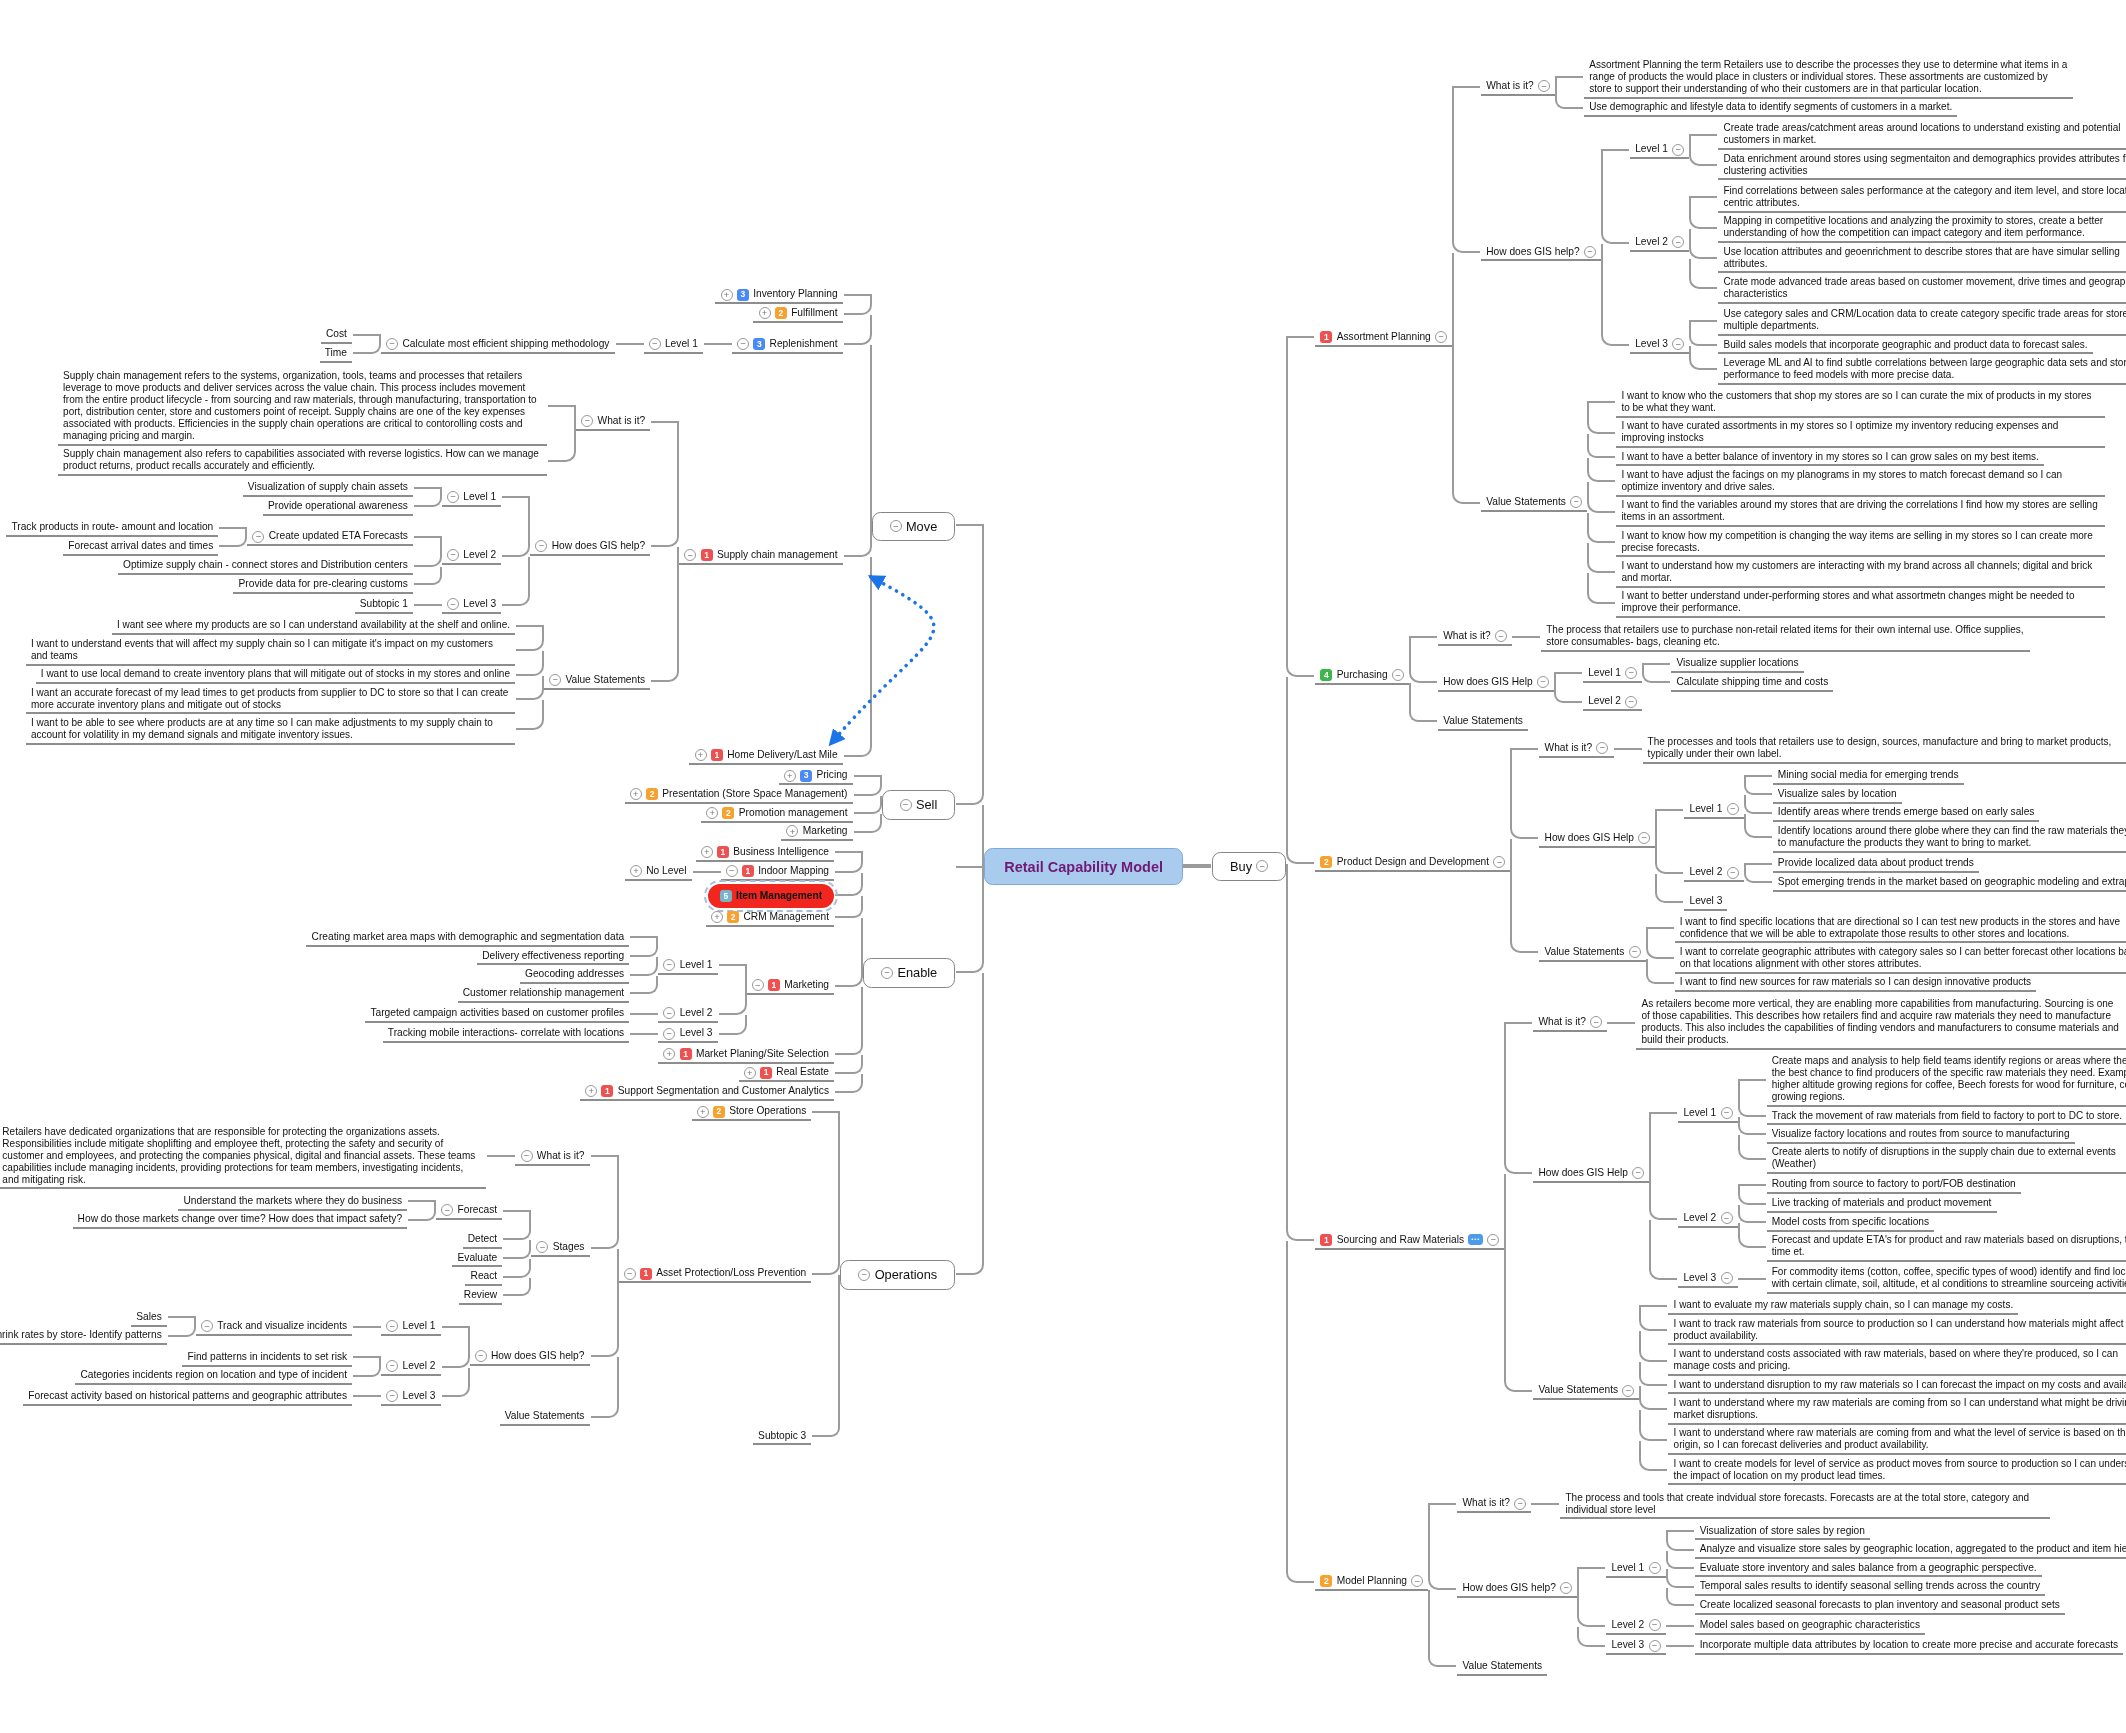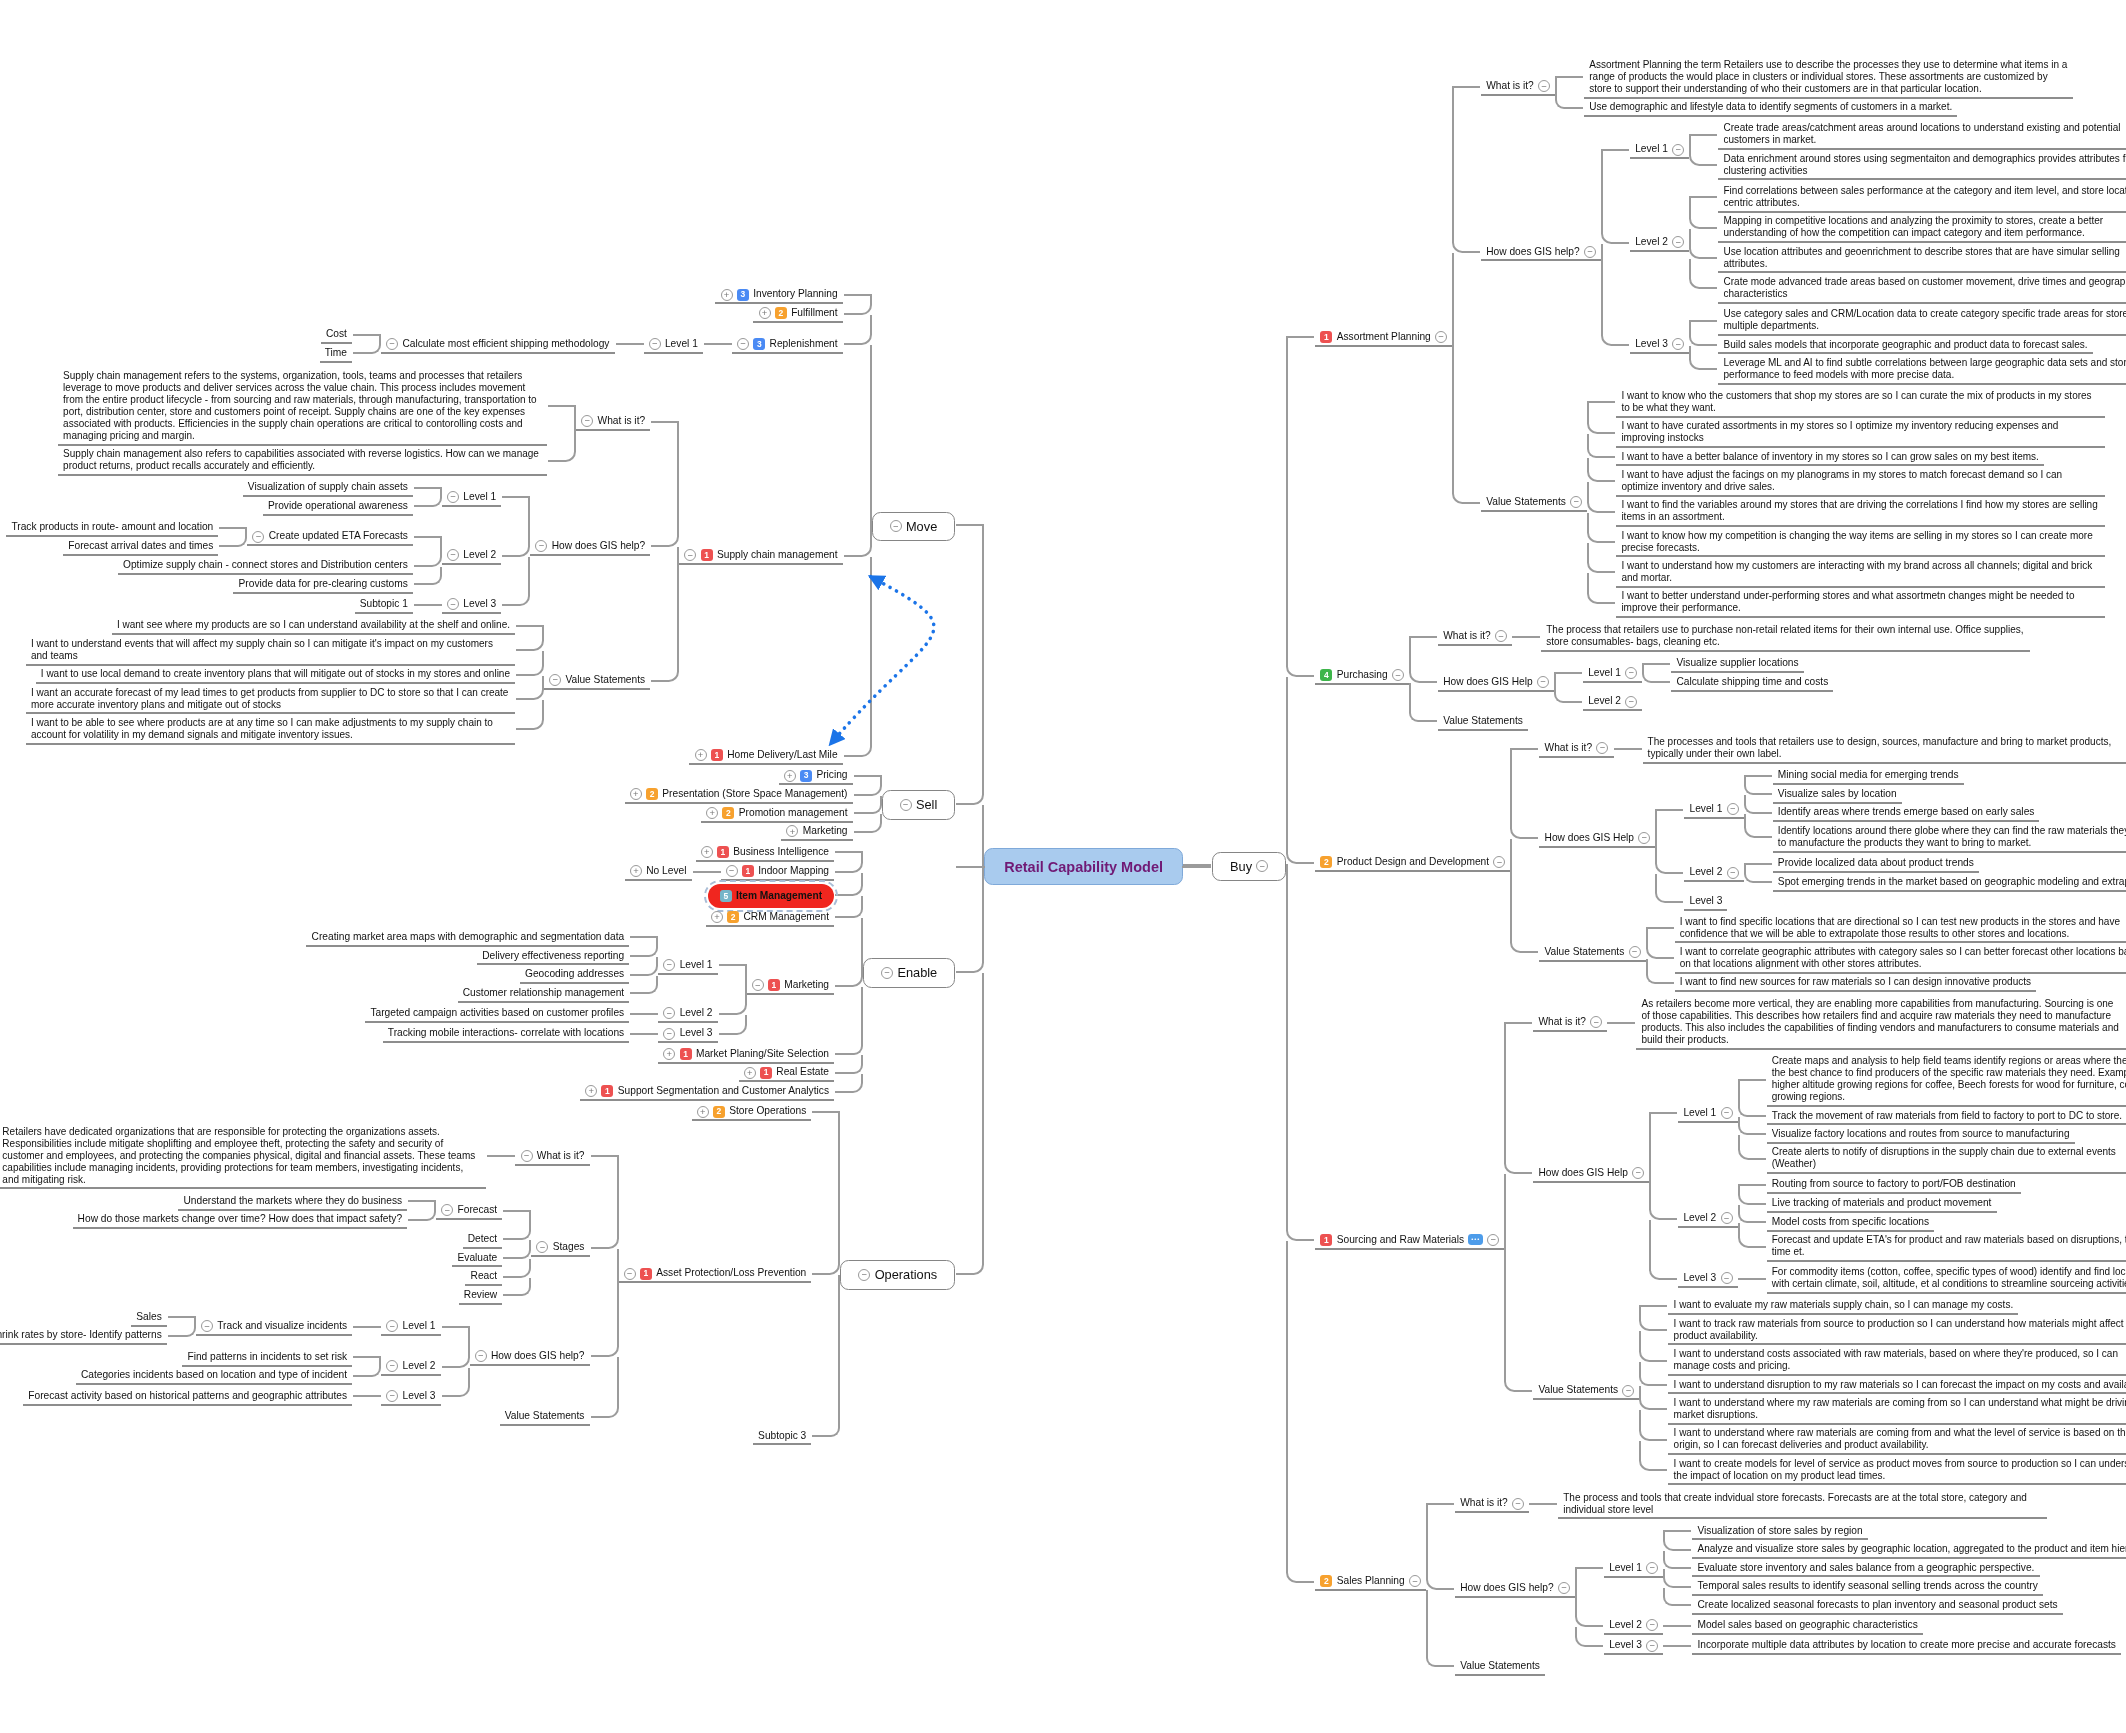--- a/index.html
+++ b/index.html
@@ -585,21 +585,21 @@
                       <span class="tlabel">Level 2</span>
                     </div>
                     <div class="tkids kidsL">
                       <div class="tnode L">
                         <div class="tcore">
                           <span class="tlabel">Find patterns in incidents to set risk</span>
                         </div>
                       </div>
                       <div class="tnode L">
                         <div class="tcore">
-                          <span class="tlabel">Categories incidents based on location and type of incident</span>
+                          <span class="tlabel">Categories incidents region on location and type of incident</span>
                         </div>
                       </div>
                     </div>
                   </div>
                   <div class="tnode L">
                     <div class="tcore">
                       <span class="expander">−</span>
                       <span class="tlabel">Level 3</span>
                     </div>
                     <div class="tkids kidsL">
@@ -1091,21 +1091,21 @@
                       <span class="tlabel">I want to create models for level of service as product moves from source to production so I can understand the impact of location on my product lead times.</span>
                     </div>
                   </div>
                 </div>
               </div>
             </div>
           </div>
           <div class="tnode R">
             <div class="tcore">
               <span class="badge" style="background: rgb(247, 161, 46);">2</span>
-              <span class="tlabel">Sales Planning</span>
+              <span class="tlabel">Model Planning</span>
               <span class="expander">−</span>
             </div>
             <div class="tkids kidsR">
               <div class="tnode R">
                 <div class="tcore">
                   <span class="tlabel">What is it?</span>
                   <span class="expander">−</span>
                 </div>
                 <div class="tkids kidsR">
                   <div class="tnode R">

